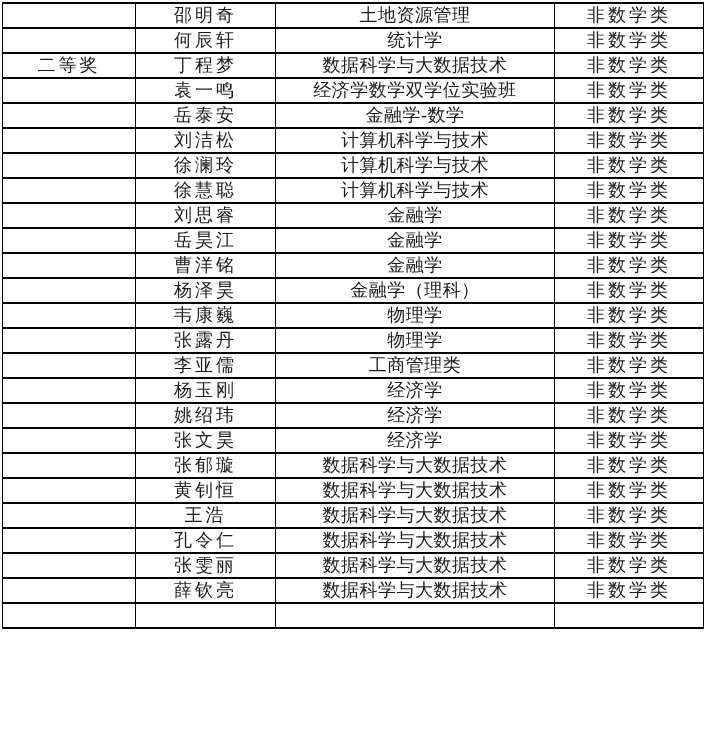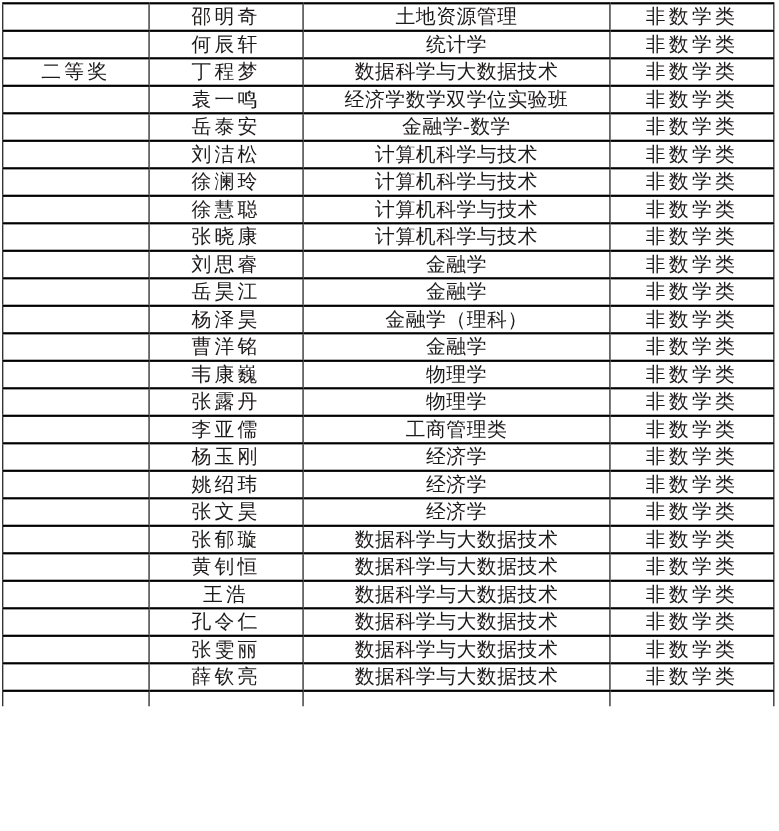--- a/index.html
+++ b/index.html
@@ -114,46 +114,40 @@
           <td class="category-cell">非数学类</td>
         </tr>
         <tr>
           <td class="award-cell"></td>
           <td class="name-cell">徐慧聪</td>
           <td class="major-cell">计算机科学与技术</td>
           <td class="category-cell">非数学类</td>
         </tr>
         <tr>
           <td class="award-cell"></td>
-          <td class="name-cell">张晓康</td>
-          <td class="major-cell">计算机科学与技术</td>
-          <td class="category-cell">非数学类</td>
-        </tr>
-        <tr>
-          <td class="award-cell"></td>
           <td class="name-cell">刘思睿</td>
           <td class="major-cell">金融学</td>
           <td class="category-cell">非数学类</td>
         </tr>
         <tr>
           <td class="award-cell"></td>
           <td class="name-cell">岳昊江</td>
           <td class="major-cell">金融学</td>
           <td class="category-cell">非数学类</td>
         </tr>
         <tr>
           <td class="award-cell"></td>
+          <td class="name-cell">曹洋铭</td>
+          <td class="major-cell">金融学</td>
+          <td class="category-cell">非数学类</td>
+        </tr>
+        <tr>
+          <td class="award-cell"></td>
           <td class="name-cell">杨泽昊</td>
           <td class="major-cell">金融学（理科）</td>
-          <td class="category-cell">非数学类</td>
-        </tr>
-        <tr>
-          <td class="award-cell"></td>
-          <td class="name-cell">曹洋铭</td>
-          <td class="major-cell">金融学</td>
           <td class="category-cell">非数学类</td>
         </tr>
         <tr>
           <td class="award-cell"></td>
           <td class="name-cell">韦康巍</td>
           <td class="major-cell">物理学</td>
           <td class="category-cell">非数学类</td>
         </tr>
         <tr>
           <td class="award-cell"></td>

